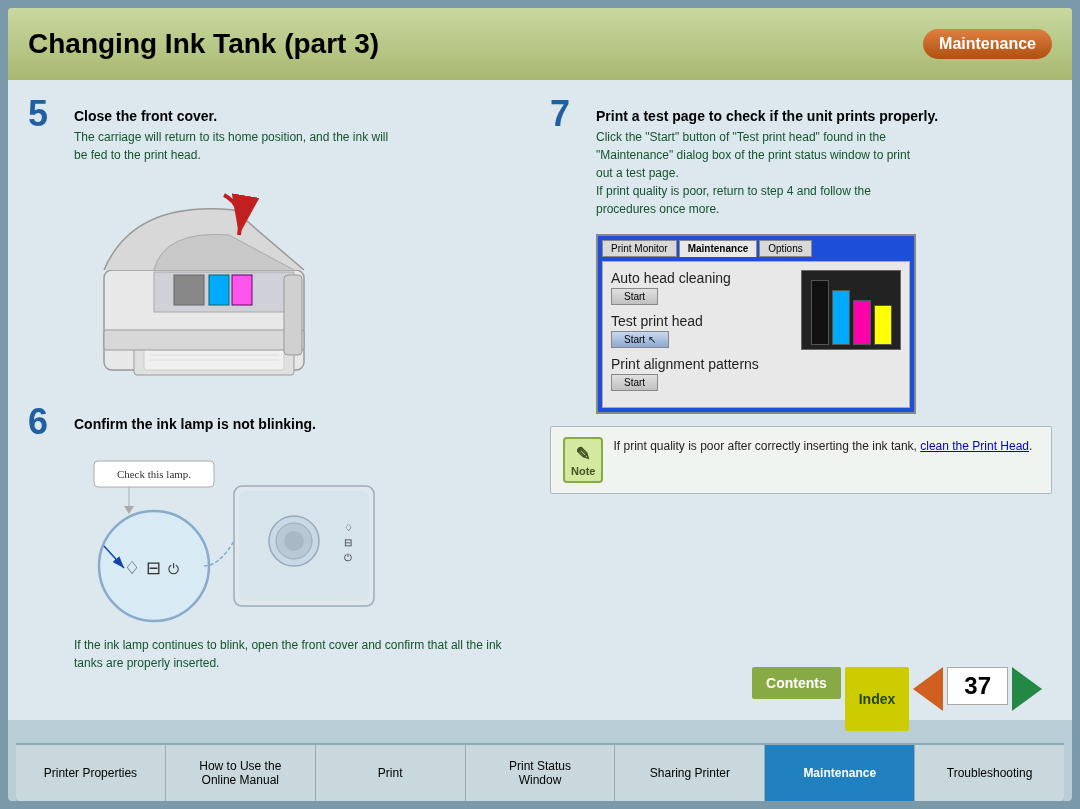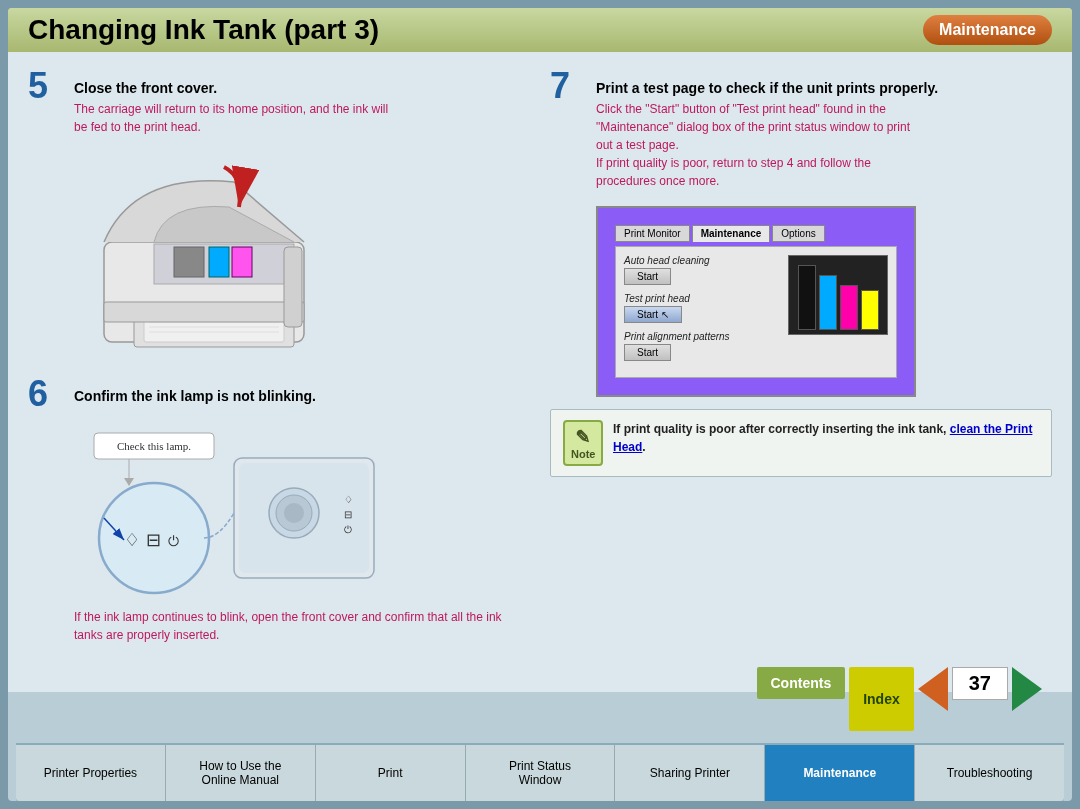--- a/index.html
+++ b/index.html
@@ -20,21 +20,21 @@
       border-radius: 4px;
     }
 
     
     .header {
       display: flex;
       align-items: center;
       justify-content: space-between;
       background: linear-gradient(to bottom, #c8d8a0, #a8b870);
       padding: 0 20px;
-      height: 44px;
+      height: 72px;
       border-radius: 4px 4px 0 0;
     }
     .header-title {
       font-size: 28px;
       font-weight: bold;
       color: #000;
     }
     .header-badge {
       background: linear-gradient(to bottom, #e08040, #b05010);
       color: white;
@@ -82,21 +82,21 @@
     }
     .step-title {
       font-weight: bold;
       font-size: 14px;
       margin-bottom: 4px;
       margin-top: 12px;
     }
     .step-desc {
       font-size: 12px;
       line-height: 1.5;
-      color: #be185d;
+      color: #14532d;
     }
 
     
     .lamp-illustration {
       margin: 10px 0 10px 46px;
       width: 300px;
       height: 170px;
       position: relative;
       font-family: Liberation Serif, serif;
     }
@@ -121,34 +121,33 @@
       font-weight: bold;
       white-space: nowrap;
       min-width: 40px;
       text-align: center;
       color: #445522;
     }
     .note-text {
       font-size: 12px;
       line-height: 1.5;
       color: #222;
-      font-weight: bold;
     }
     .note-link {
       color: #0000cc;
       text-decoration: underline;
     }
 
     
     .maintenance-dialog {
       margin: 8px 0 8px 46px;
       border: 2px solid #888;
-      background: #8b5cf6;
+      background: #1d4ed8;
       width: 320px;
-      padding: 17px;
+      padding: 4px;
       font-size: 10px;
     }
     .dialog-tabs {
       display: flex;
       gap: 2px;
       margin-bottom: 4px;
     }
     .dialog-tab {
       background: #d8d8d8;
       border: 1px solid #888;
@@ -168,24 +167,23 @@
       padding: 8px;
       gap: 10px;
     }
     .dialog-left {
       flex: 1;
     }
     .dialog-section {
       margin-bottom: 8px;
     }
     .dialog-label {
-      font-size: 10px;
+      font-size: 14px;
       color: #222;
       margin-bottom: 2px;
-      font-style: italic;
     }
     .dialog-btn {
       background: linear-gradient(to bottom, #e0e0e0, #c0c0c0);
       border: 1px solid #888;
       padding: 2px 12px;
       font-size: 10px;
       cursor: pointer;
       display: block;
     }
     .dialog-btn.highlighted {
@@ -279,21 +277,21 @@
     }
     .btn-prev {
       width: 0; height: 0;
       border-top: 22px solid transparent;
       border-bottom: 22px solid transparent;
       border-right: 30px solid #d06020;
       cursor: pointer;
     }
     .page-num {
       background: white;
-      font-size: 20px;
+      font-size: 24px;
       font-weight: bold;
       padding: 4px 16px;
       border: 1px solid #aaa;
       min-width: 50px;
       text-align: center;
     }
     .btn-next {
       width: 0; height: 0;
       border-top: 22px solid transparent;
       border-bottom: 22px solid transparent;

